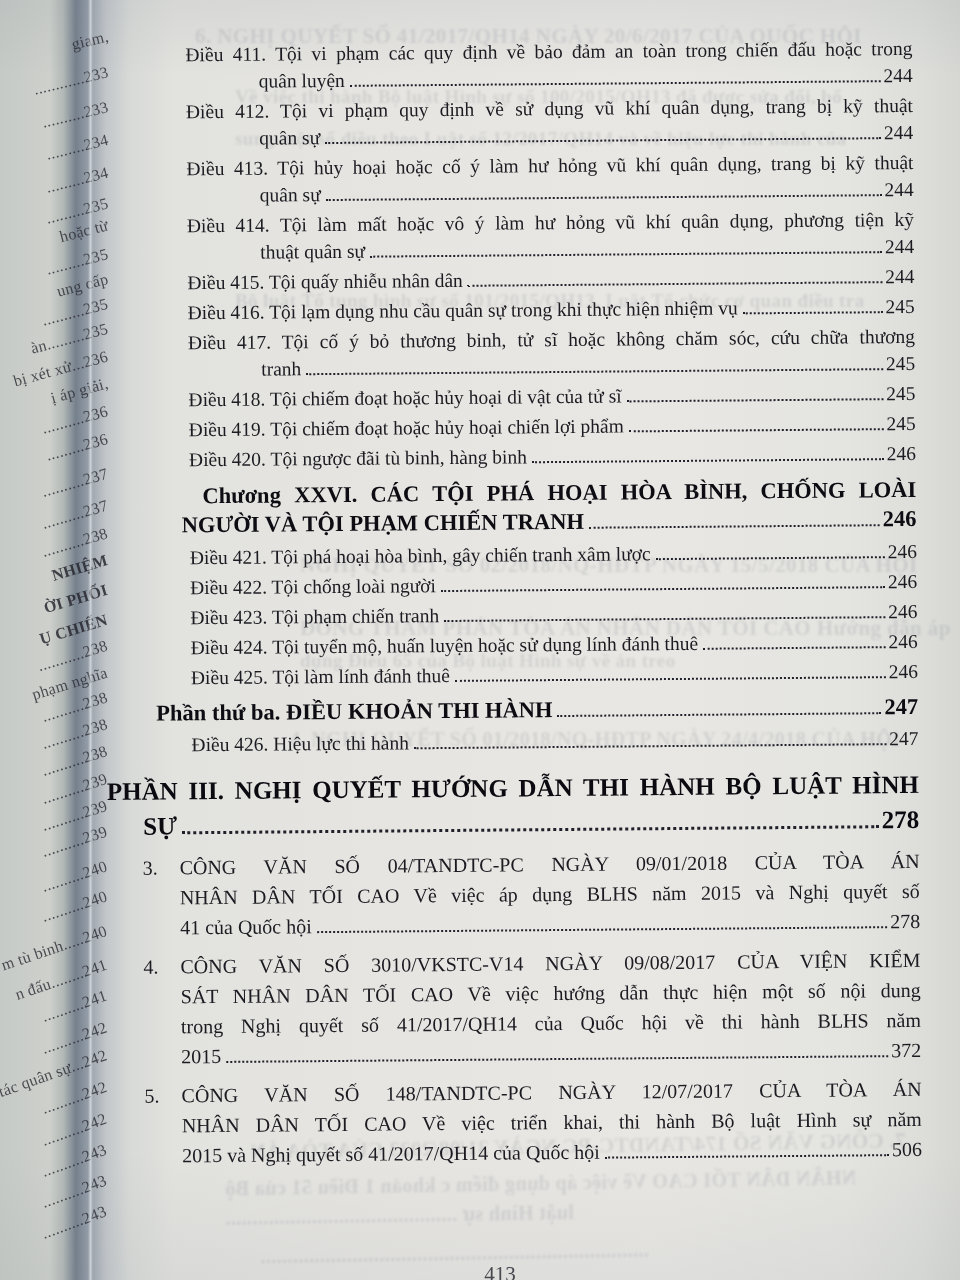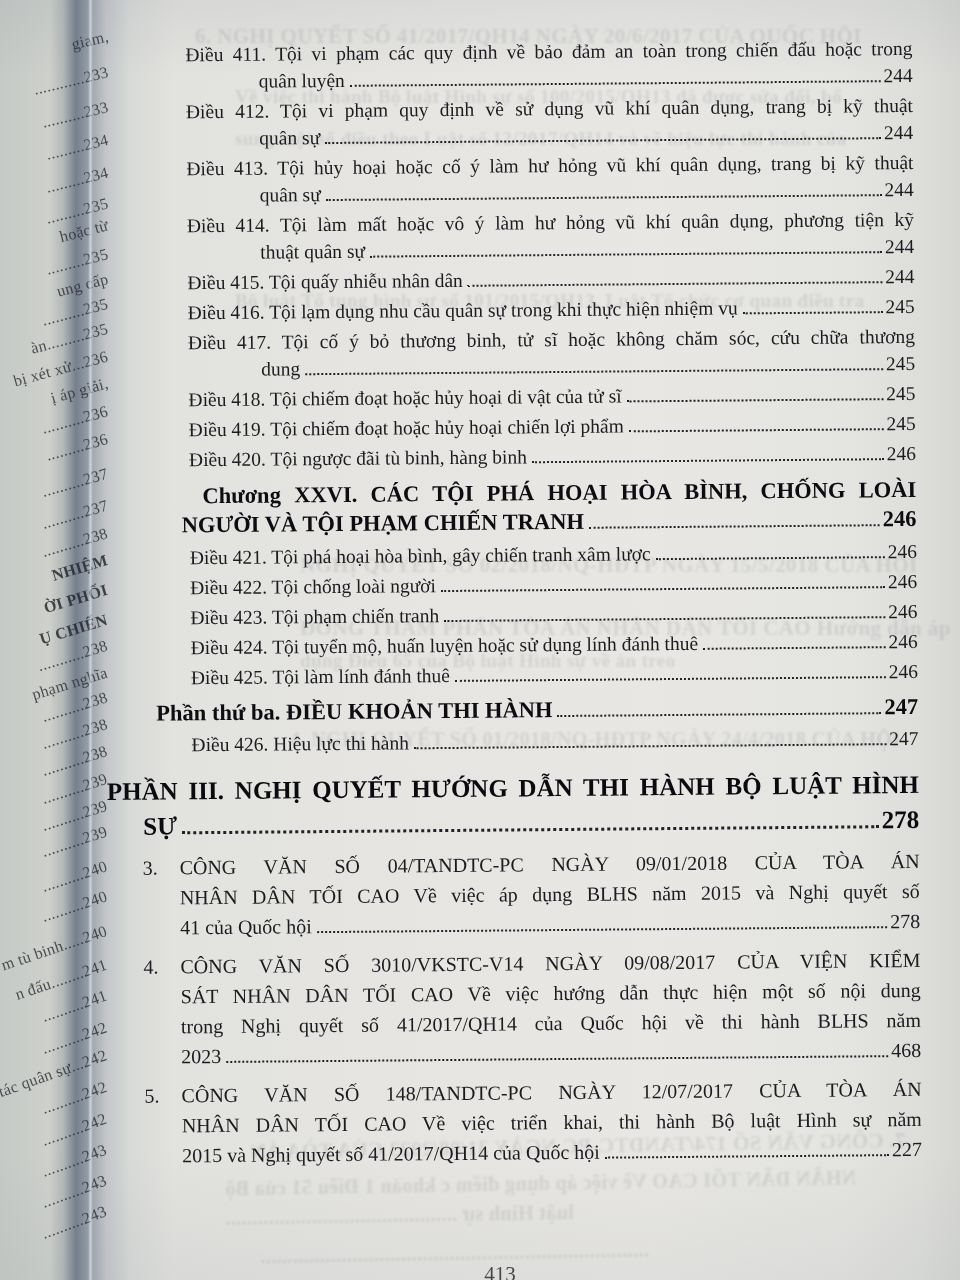--- a/index.html
+++ b/index.html
@@ -165,21 +165,21 @@
       <div class="entry dieu">
         <div class="lastrow only l1row">
           <span class="t">Điều 416. Tội lạm dụng nhu cầu quân sự trong khi thực hiện nhiệm vụ</span>
           <span class="dots"></span>
           <span class="pg">245</span>
         </div>
       </div>
       <div class="entry dieu">
         <div class="line l1">Điều 417. Tội cố ý bỏ thương binh, tử sĩ hoặc không chăm sóc, cứu chữa thương</div>
         <div class="lastrow">
-          <span class="t">dung</span>
+          <span class="t">tranh</span>
           <span class="dots"></span>
           <span class="pg">245</span>
         </div>
       </div>
       <div class="entry dieu">
         <div class="lastrow only l1row">
           <span class="t">Điều 418. Tội chiếm đoạt hoặc hủy hoại di vật của tử sĩ</span>
           <span class="dots"></span>
           <span class="pg">245</span>
         </div>
@@ -270,29 +270,29 @@
           <span class="t">41 của Quốc hội</span>
           <span class="dots"></span>
           <span class="pg">278</span>
         </div>
       </div>
       <div class="entry doc">
         <div class="line l1"><span class="num">4.</span>CÔNG VĂN SỐ 3010/VKSTC-V14 NGÀY 09/08/2017 CỦA VIỆN KIỂM</div>
         <div class="line">SÁT NHÂN DÂN TỐI CAO Về việc hướng dẫn thực hiện một số nội dung</div>
         <div class="line">trong Nghị quyết số 41/2017/QH14 của Quốc hội về thi hành BLHS năm</div>
         <div class="lastrow">
-          <span class="t">2023</span>
-          <span class="dots"></span>
-          <span class="pg">468</span>
+          <span class="t">2015</span>
+          <span class="dots"></span>
+          <span class="pg">372</span>
         </div>
       </div>
       <div class="entry doc">
         <div class="line l1"><span class="num">5.</span>CÔNG VĂN SỐ 148/TANDTC-PC NGÀY 12/07/2017 CỦA TÒA ÁN</div>
         <div class="line">NHÂN DÂN TỐI CAO Về việc triển khai, thi hành Bộ luật Hình sự năm</div>
         <div class="lastrow">
           <span class="t">2015 và Nghị quyết số 41/2017/QH14 của Quốc hội</span>
           <span class="dots"></span>
-          <span class="pg">227</span>
+          <span class="pg">506</span>
         </div>
       </div>
     </div>
   <div id="folio">413</div>
 </div>
 
 </body></html>

